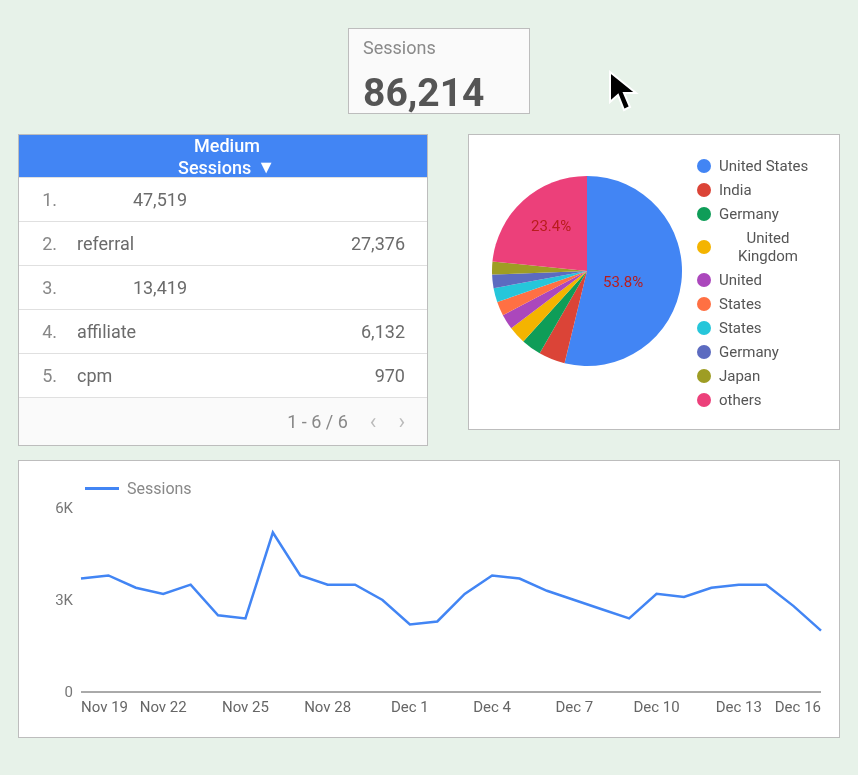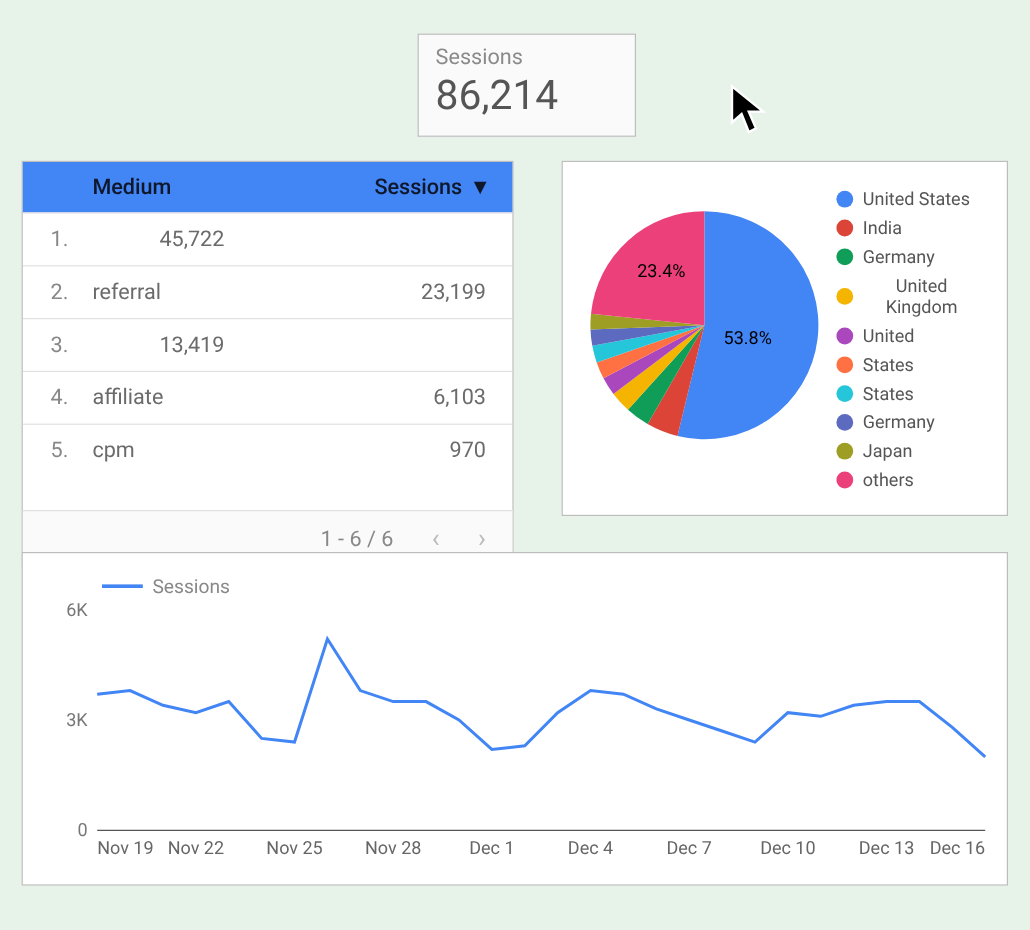--- a/index.html
+++ b/index.html
@@ -13,81 +13,81 @@
   }
   .kpi-card {
     position: absolute;
     left: 348px; top: 28px;
     width: 182px; height: 86px;
     background: #fafafa;
     border: 1px solid #bdbdbd;
     padding: 8px 14px;
   }
   .kpi-label { color: #8a8a8a; font-size: 18px; }
-  .kpi-value { color: #555; font-size: 34px; font-weight: 400; margin-top: 2px; }
+  .kpi-value { color: #555; font-size: 39px; font-weight: 700; margin-top: 12px; }
 
   .table-card {
     position: absolute;
     left: 18px; top: 134px;
     width: 410px;
     border: 1px solid #bdbdbd;
     background: #fff;
   }
   .table-header {
     background: #4285f4;
-    color: #0f172a;
+    color: #ffffff;
     display: flex;
     height: 42px;
     align-items: center;
     font-size: 18px;
     font-weight: 500;
+    flex-direction: column;
   }
   .th-rank { width: 50px; }
   .th-medium { flex: 1; padding-left: 8px; }
   .th-sessions { width: 140px; text-align: right; padding-right: 18px; display:flex; align-items:center; justify-content:flex-end; gap:6px;}
   .table-row {
     display: flex;
     height: 44px;
     align-items: center;
     border-top: 1px solid #e0e0e0;
     color: #6b6b6b;
     font-size: 18px;
   }
   .td-rank { width: 50px; text-align: right; padding-right: 12px; color:#888; }
   .td-medium { flex: 1; padding-left: 8px; }
   .td-sessions { width: 140px; text-align: right; padding-right: 22px; }
   .table-footer {
     display:flex;
     justify-content:flex-end;
     align-items:center;
     height:48px;
-    gap:32px;
+    gap:22px;
     padding-right:22px;
     color:#888;
     border-top:1px solid #e0e0e0;
     background:#fafafa;
     font-size:18px;
-    margin-top:28px;
   }
   .pager-btn { cursor:pointer; color:#bbb; font-size:22px; }
 
   .pie-card {
     position: absolute;
     left: 468px; top: 134px;
     width: 372px; height: 296px;
     border: 1px solid #bdbdbd;
     background: #fff;
     padding: 22px;
     display:flex;
   }
   .pie-wrap { position:relative; width: 192px; height: 192px; margin-top:18px;}
   .legend { flex:1; display:flex; flex-direction:column; gap:6px; font-size:15px; color:#555; margin-left:14px;text-align:center; }
   .legend-item { display:flex; align-items:center; gap:8px; line-height:1.2; }
   .legend-swatch { width:14px; height:14px; border-radius:50%; flex-shrink:0; }
-  .pie-label { position:absolute; color:#000000; font-size:15px; }
+  .pie-label { position:absolute; color:#b91c1c; font-size:15px; }
 
   .line-card {
     position:absolute;
     left:18px; top:460px;
     width:822px; height:278px;
     border:1px solid #bdbdbd;
     background:#fff;
     padding:18px 14px 10px 14px;
   }
   .line-legend { color:#888; font-size:16px; display:flex; align-items:center; gap:8px; margin-left:52px; margin-bottom:4px;}
@@ -109,35 +109,35 @@
     <div class="th-rank"></div>
     <div class="th-medium">Medium</div>
     <div class="th-sessions">
       <span>Sessions</span>
       <span>▼</span>
     </div>
   </div>
   <div id="table-rows">
       <div class="table-row">
         <div class="td-rank">1.</div>
-        <div class="td-sessions">45,722</div>
+        <div class="td-sessions">47,519</div>
       </div>
       <div class="table-row">
         <div class="td-rank">2.</div>
         <div class="td-medium">referral</div>
-        <div class="td-sessions">23,199</div>
+        <div class="td-sessions">27,376</div>
       </div>
       <div class="table-row">
         <div class="td-rank">3.</div>
         <div class="td-sessions">13,419</div>
       </div>
       <div class="table-row">
         <div class="td-rank">4.</div>
         <div class="td-medium">affiliate</div>
-        <div class="td-sessions">6,103</div>
+        <div class="td-sessions">6,132</div>
       </div>
       <div class="table-row">
         <div class="td-rank">5.</div>
         <div class="td-medium">cpm</div>
         <div class="td-sessions">970</div>
       </div>
     </div>
   <div class="table-footer">
     <span>1 - 6 / 6</span>
     <span class="pager-btn">‹</span>

